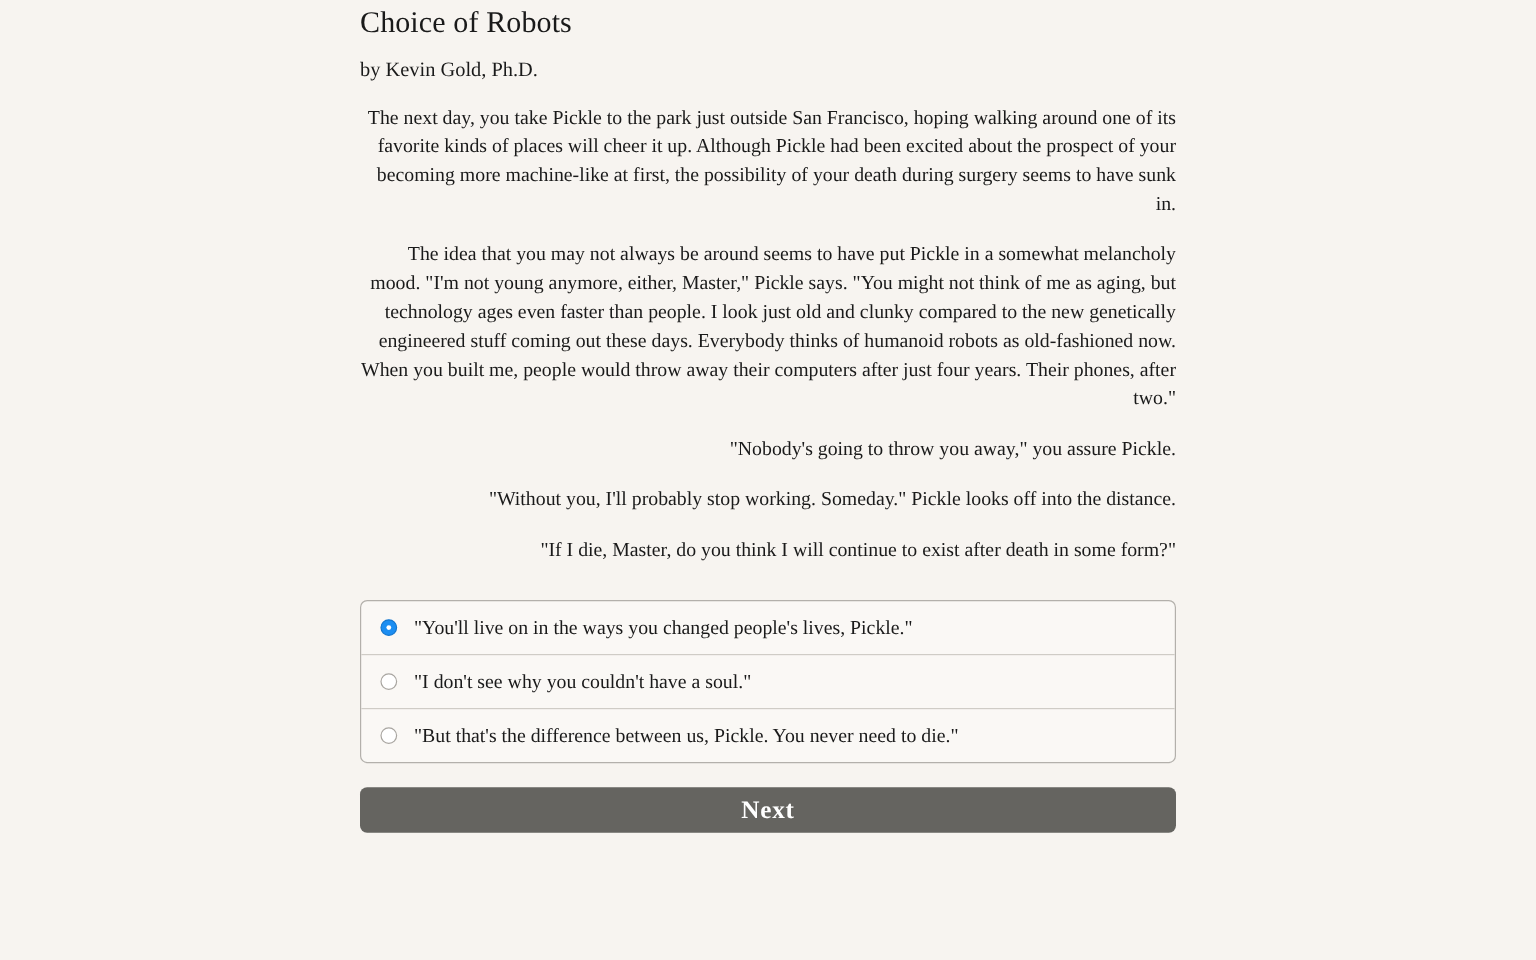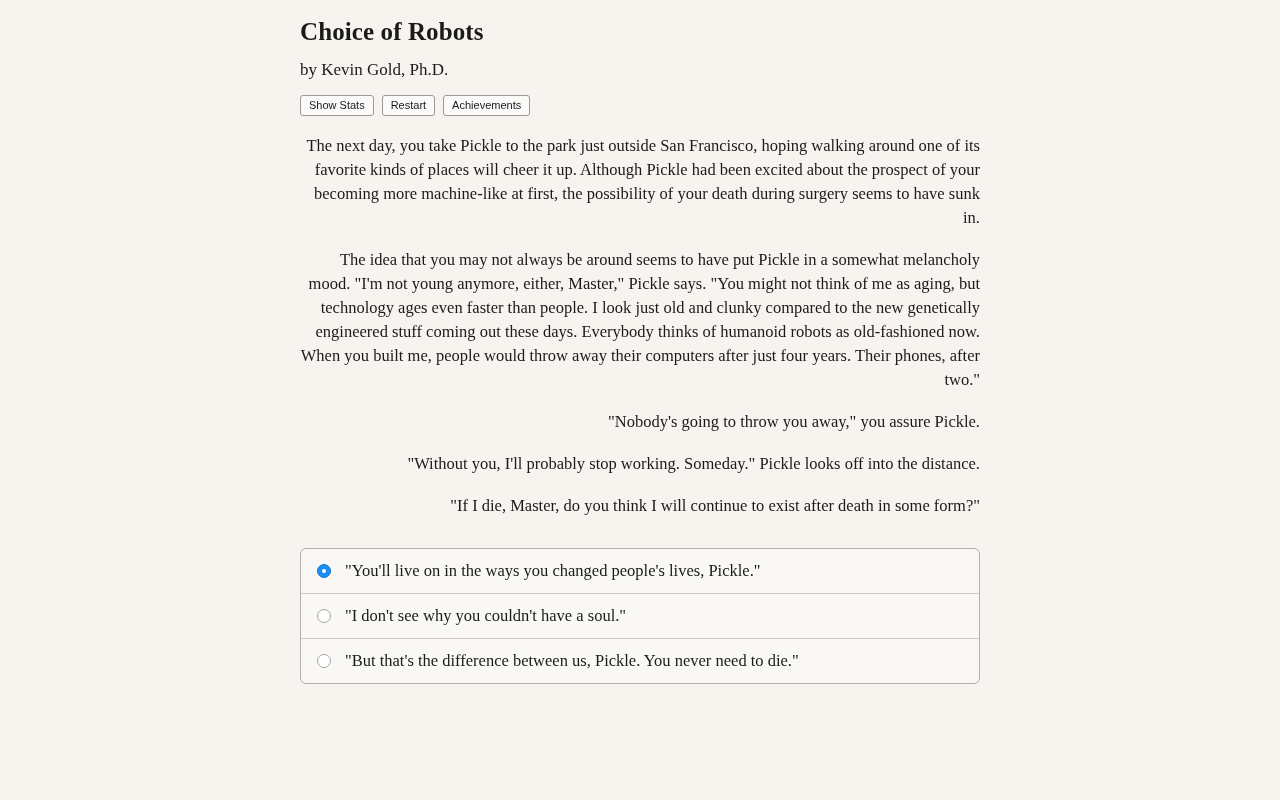--- a/index.html
+++ b/index.html
@@ -20,23 +20,23 @@
     position: relative;
   }
   .content {
     position: absolute;
     left: 300px;
     top: 0;
     width: 680px;
   }
   .title {
     font-size: 25px;
-    font-weight: bold;
+    font-weight: normal;
     margin: 0;
-    padding-top: 18px;
+    padding-top: 6px;
     line-height: 28px;
     letter-spacing: 0.1px;
   }
   .byline {
     font-size: 17px;
     margin: 0;
     padding-top: 14px;
     line-height: 20px;
   }
   .buttons {
@@ -126,25 +126,20 @@
 </style>
 </head>
 <body>
 
 <div class="page">
   <div class="content">
 
     <h1 class="title">Choice of Robots</h1>
     <p class="byline">by Kevin Gold, Ph.D.</p>
 
-    <div class="buttons">
-      <button class="smallbtn">Show Stats</button>
-      <button class="smallbtn">Restart</button>
-      <button class="smallbtn">Achievements</button>
-    </div>
 
     <p class="para">The next day, you take Pickle to the park just outside San Francisco, hoping walking around one of its favorite kinds of places will cheer it up. Although Pickle had been excited about the prospect of your becoming more machine-like at first, the possibility of your death during surgery seems to have sunk in.</p>
     <p class="para">The idea that you may not always be around seems to have put Pickle in a somewhat melancholy mood. "I'm not young anymore, either, Master," Pickle says. "You might not think of me as aging, but technology ages even faster than people. I look just old and clunky compared to the new genetically engineered stuff coming out these days. Everybody thinks of humanoid robots as old-fashioned now. When you built me, people would throw away their computers after just four years. Their phones, after two."</p>
     <p class="para">"Nobody's going to throw you away," you assure Pickle.</p>
     <p class="para">"Without you, I'll probably stop working. Someday." Pickle looks off into the distance.</p>
     <p class="para">"If I die, Master, do you think I will continue to exist after death in some form?"</p>
 
     <div class="choices">
       <div class="choice">
         <span class="radio selected"></span>
@@ -153,15 +148,16 @@
       <div class="choice">
         <span class="radio"></span>
         <span class="choice-label">"I don't see why you couldn't have a soul."</span>
       </div>
       <div class="choice">
         <span class="radio"></span>
         <span class="choice-label">"But that's the difference between us, Pickle. You never need to die."</span>
       </div>
     </div>
 
+    <button class="next">Next</button>
 
   </div>
 </div>
 
 </body></html>

